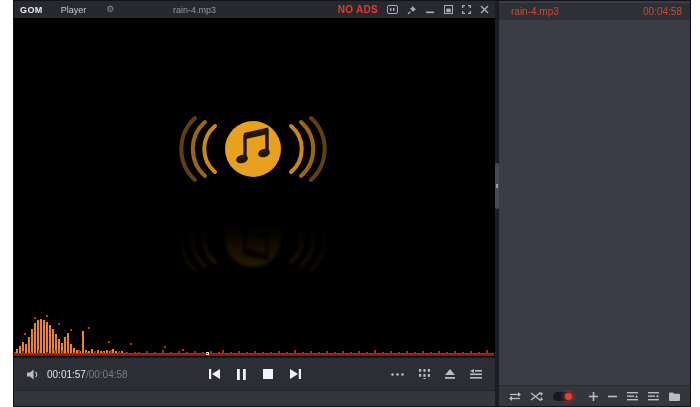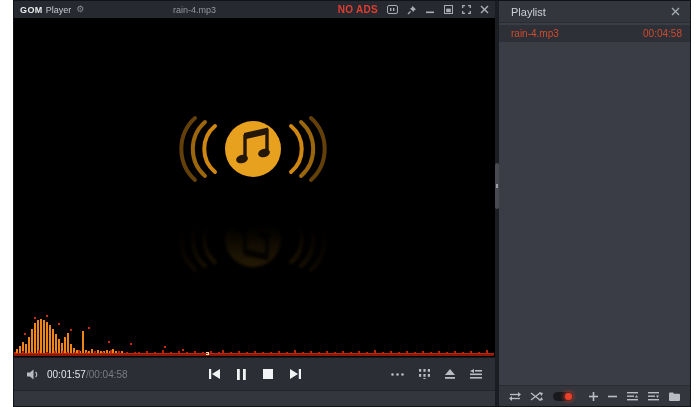--- a/index.html
+++ b/index.html
@@ -5,21 +5,21 @@
   * { margin:0; padding:0; box-sizing:border-box; }
   html,body { width:700px; height:407px; background:#fff; font-family:"Liberation Sans", sans-serif; overflow:hidden; }
 
   .window { position:absolute; left:13px; top:0; width:678px; height:407px; display:flex;
             background:#2b2e35; border:1px solid #121316; }
 
   
   .player-col { width:481px; display:flex; flex-direction:column; position:relative; }
 
   .titlebar { height:17px; background:#26292f; display:flex; align-items:center; padding:0 6px; position:relative; flex:none; }
-  .logo { display:flex; align-items:center; gap:3px; z-index:2; }
+  .logo { display:flex; align-items:center; gap:18px; z-index:2; }
   .logo .gom { color:#e9eaec; font-weight:bold; font-size:9px; letter-spacing:.4px; }
   .logo .player { color:#c7c9cd; font-size:9px; }
   .gear { color:#8b8e94; font-size:9px; line-height:1; margin-left:2px; }
   .tb-title { position:absolute; left:0; right:120px; text-align:center; color:#94979c; font-size:9px; }
   .tb-right { margin-left:auto; display:flex; align-items:center; gap:9px; z-index:2; }
   .no-ads { color:#e23b30; font-size:10px; font-weight:bold; letter-spacing:.3px; }
   .tbicon { display:flex; align-items:center; }
   .tbicon svg { display:block; }
 
   .video { height:339px; background:#000; position:relative; overflow:hidden; flex:none; }
@@ -421,29 +421,20 @@
 
     <div class="bottomstrip"></div>
   </div>
 
   <div class="divider">
     <div class="div-handle"></div>
     <div class="div-dot"></div>
   </div>
 
   <div class="pl-col">
-    <div class="pl-header">
-      <span class="pl-title">Playlist</span>
-      <span class="pl-close cbtn">
-        <svg width="9" height="9" viewBox="0 0 9 9" stroke="#a9adb3" stroke-width="1.3">
-            <line x1="1" y1="1" x2="8" y2="8"></line>
-            <line x1="8" y1="1" x2="1" y2="8"></line>
-          </svg>
-      </span>
-    </div>
 
     <div class="pl-item">
       <span class="name">rain-4.mp3</span>
       <span class="dur">00:04:58</span>
     </div>
 
     <div class="pl-body"></div>
 
     <div class="pl-toolbar">
       <span class="cbtn">

